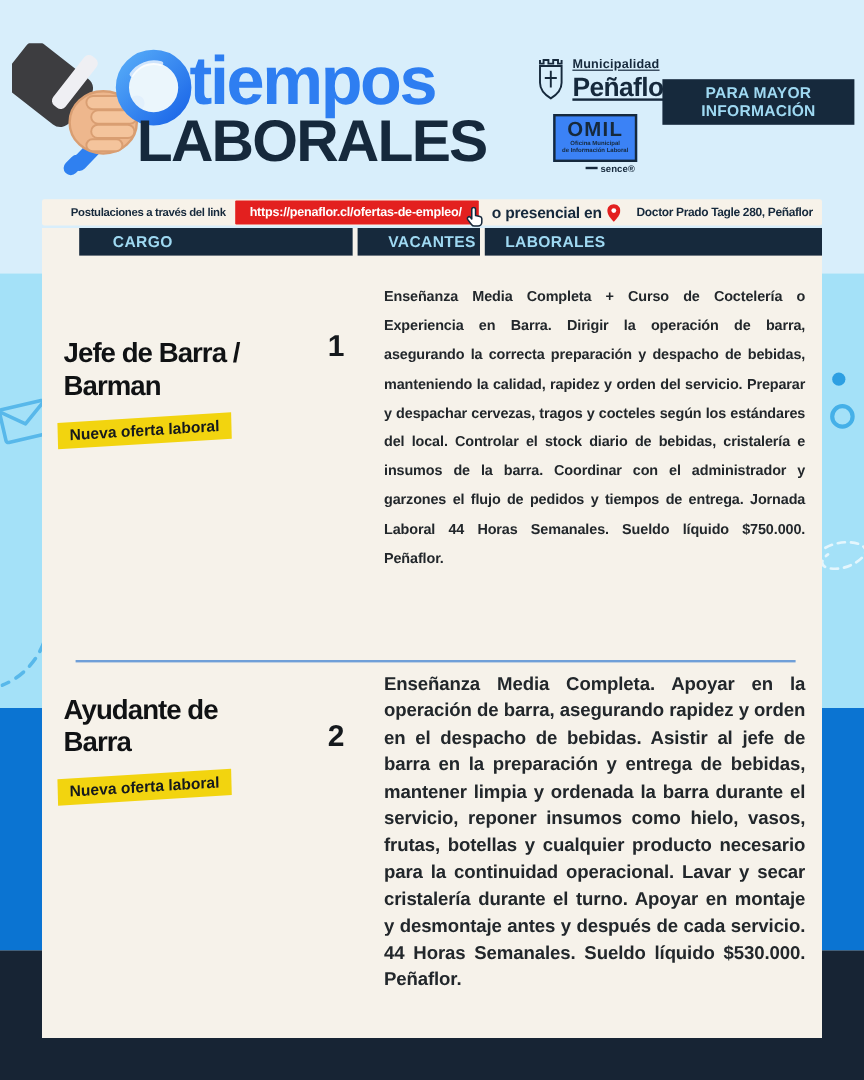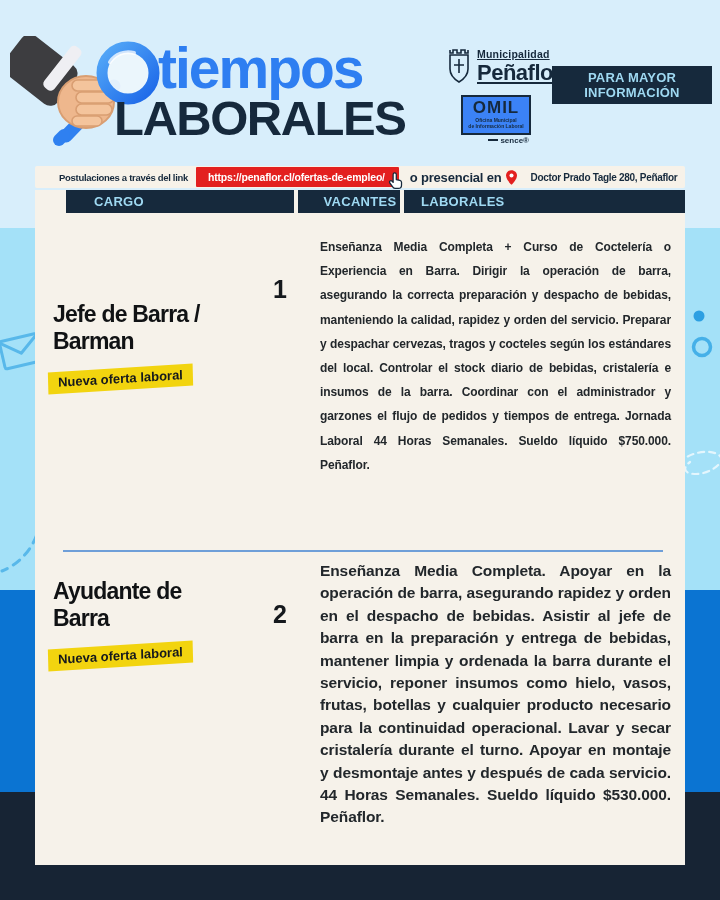--- a/index.html
+++ b/index.html
@@ -96,21 +96,21 @@
   .job-1{height:337px;}
   .job-2{height:313px;}
   .c-cargo{width:205px;box-sizing:border-box;padding:0 10px 0 18px;}
   .c-vac{width:80px;box-sizing:border-box;text-align:center;}
   .c-req{flex:1;box-sizing:border-box;padding-right:14px;}
 
   .job-title{
     font-size:23px;font-weight:bold;letter-spacing:-0.8px;line-height:1.16;
     color:#101214;
   }
-  .job-1 .job-title{margin-top:88px;}
+  .job-1 .job-title{margin-top:68px;}
   .job-2 .job-title{margin-top:26px;}
   .job-tag{
     display:inline-block;background:var(--yellow,#f2d40f);color:#15191d;
     font-size:13px;font-weight:bold;padding:3px 10px 4px;
     transform:rotate(-3.5deg) skewX(-2deg);margin-top:14px;margin-left:-5px;
   }
   .vac-num{font-size:25px;font-weight:bold;color:#15191d;}
   .job-1 .vac-num{padding-top:62px;}
   .job-2 .vac-num{padding-top:48px;}
   .req-text{

